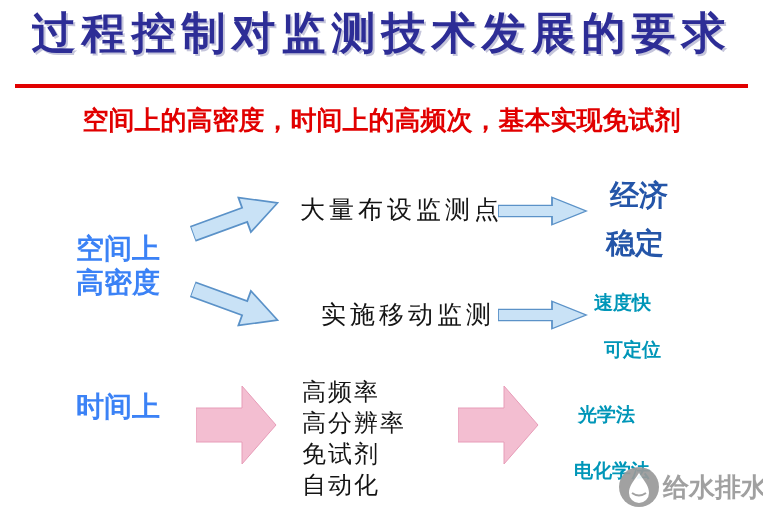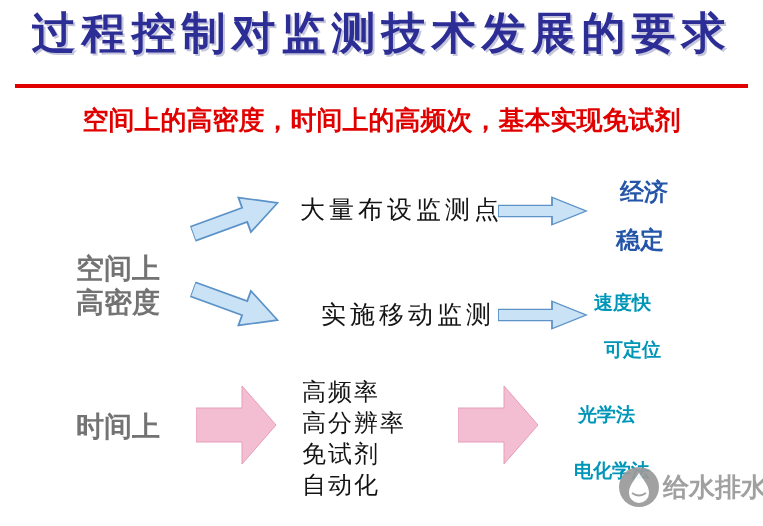--- a/index.html
+++ b/index.html
@@ -22,42 +22,42 @@
   }
   .subtitle {
     position:absolute; top:103px; left:0; width:100%;
     text-align:center; font-size:26px; font-weight:bold; color:#e10000;
     white-space:nowrap;
   }
 
   
   .side-label {
     position:absolute; left:76px; font-size:28px; font-weight:bold;
-    color:#737373; line-height:34px; white-space:nowrap;margin-top:20px;
+    color:#3b82f6; line-height:34px; white-space:nowrap;
   }
   .spatial-label { top:232px; }
   .temporal-label { top:390px; }
 
   
   .action {
     position:absolute; font-size:25px; color:#141414; letter-spacing:4px;
     white-space:nowrap;
     margin-left:14px;
   }
   .action1 { left:286px; top:193px; }
   .action2 { left:307px; top:298px; }
 
   .features {
     position:absolute; left:302px; top:376px; font-size:24px; color:#141414;
     line-height:31px; letter-spacing:2px; white-space:nowrap;
   }
 
   
   .result { position:absolute; font-weight:bold; white-space:nowrap; }
-  .blue { color:#2455a8; font-size:24px;margin-left:10px; }
+  .blue { color:#2455a8; font-size:29px; }
   .teal { color:#0096b8; font-size:19px; }
   .b1a { left:610px; top:176px; }
   .b1b { left:606px; top:224px; }
   .b2a { left:594px; top:290px; }
   .b2b { left:604px; top:337px; }
   .m1  { left:578px; top:402px; }
   .m2  { left:574px; top:458px; }
 
   
   .arrow { position:absolute; }

